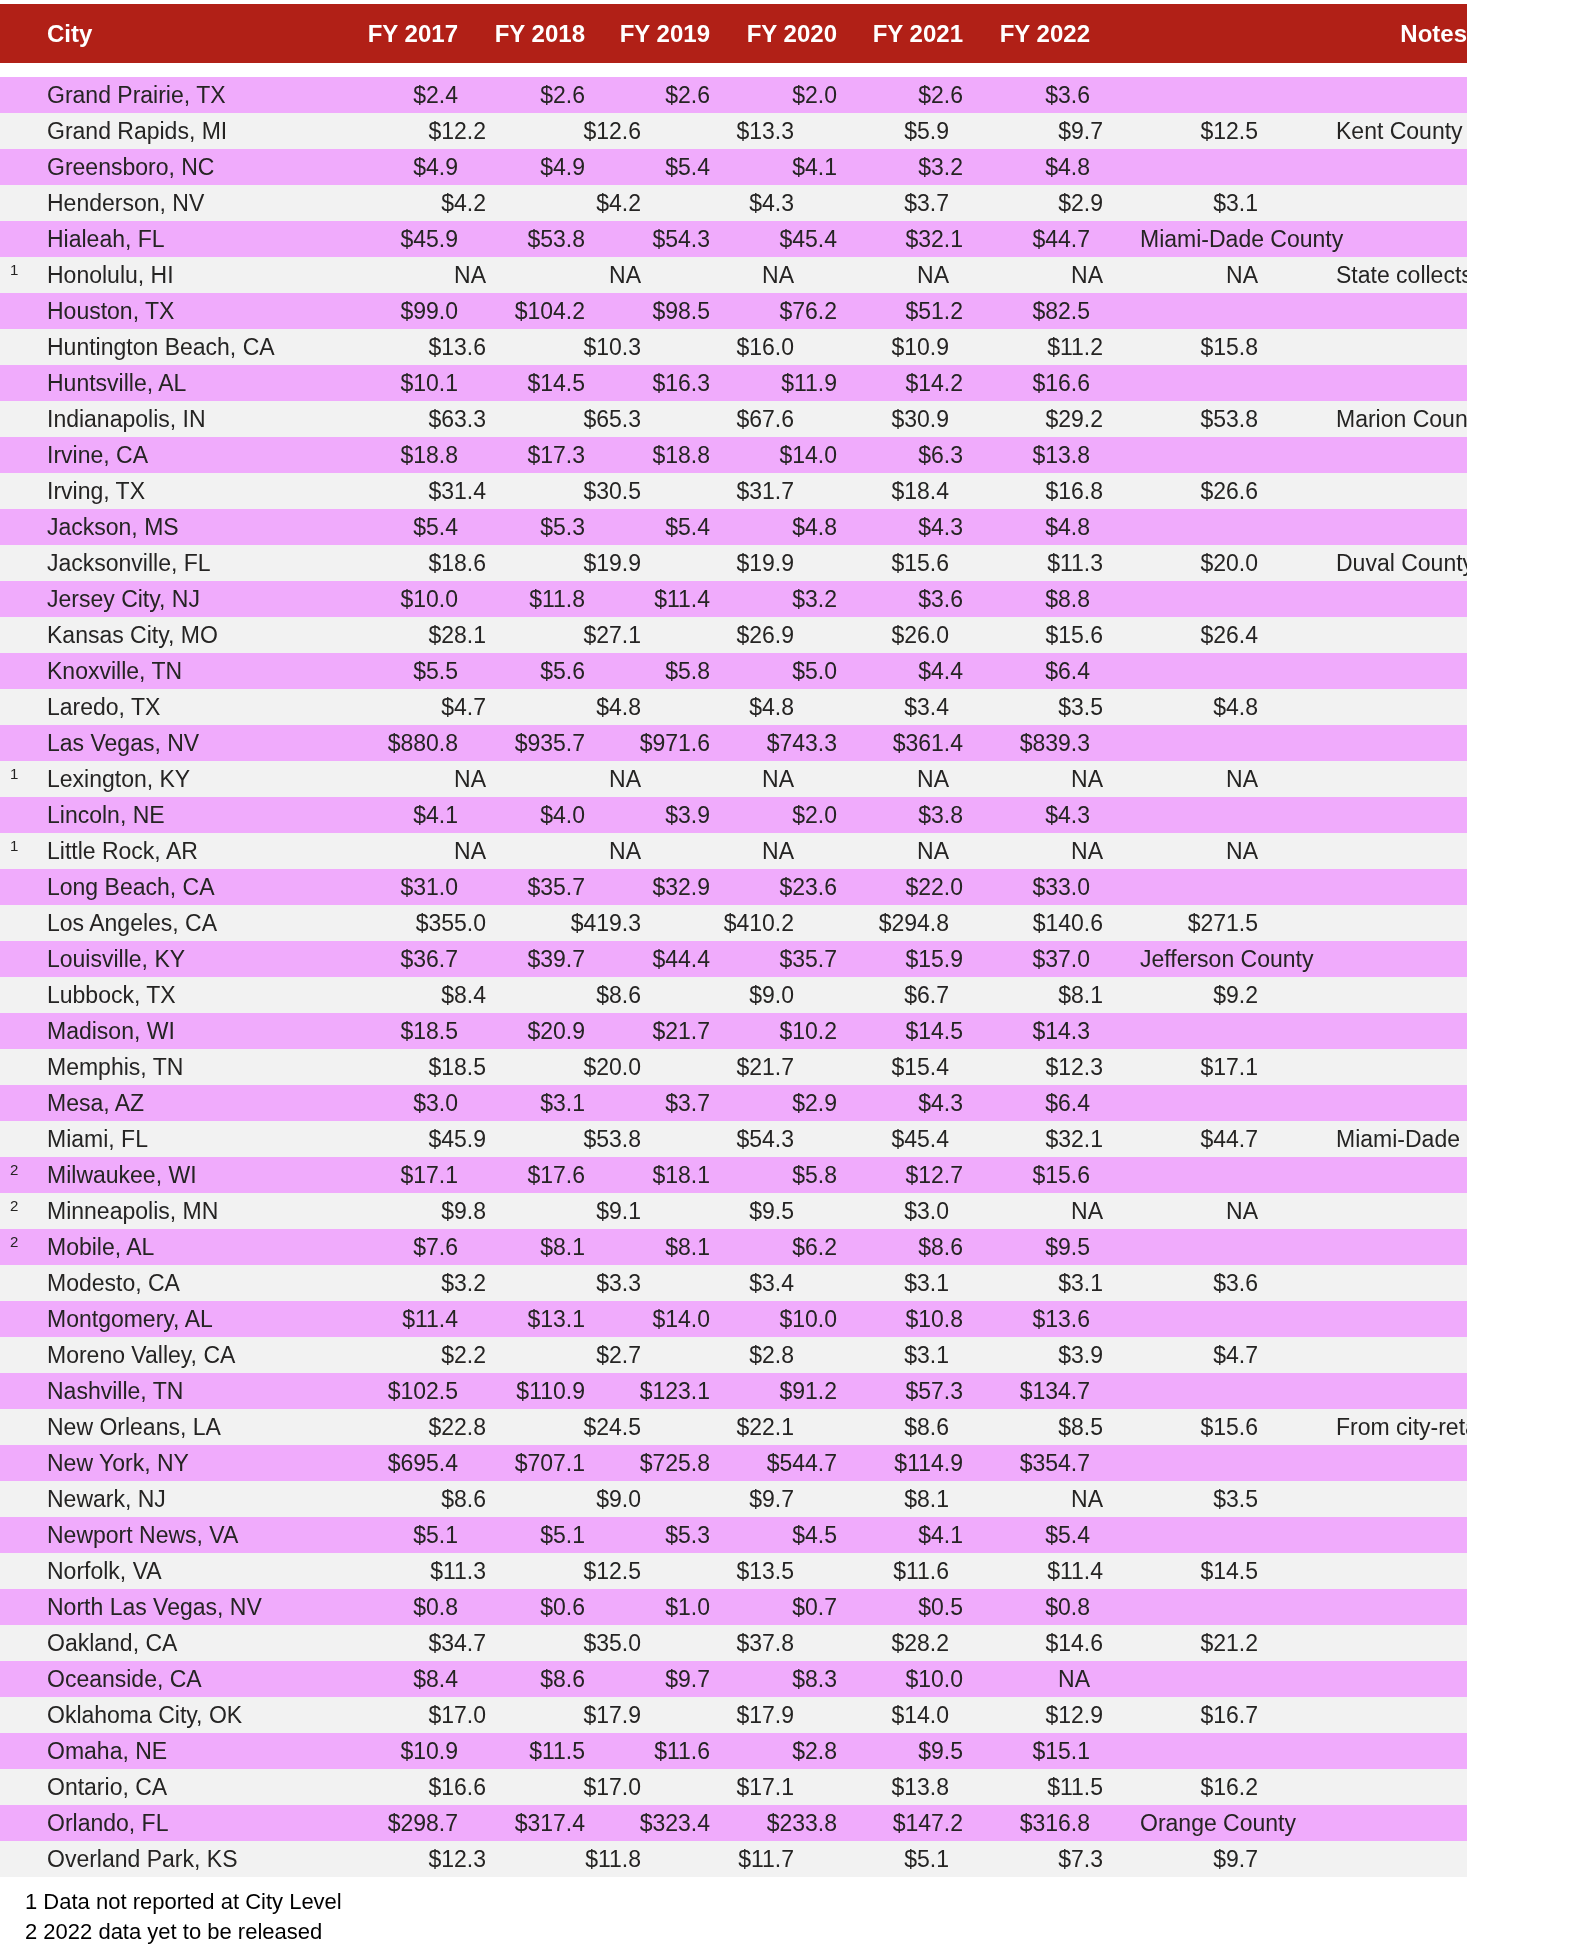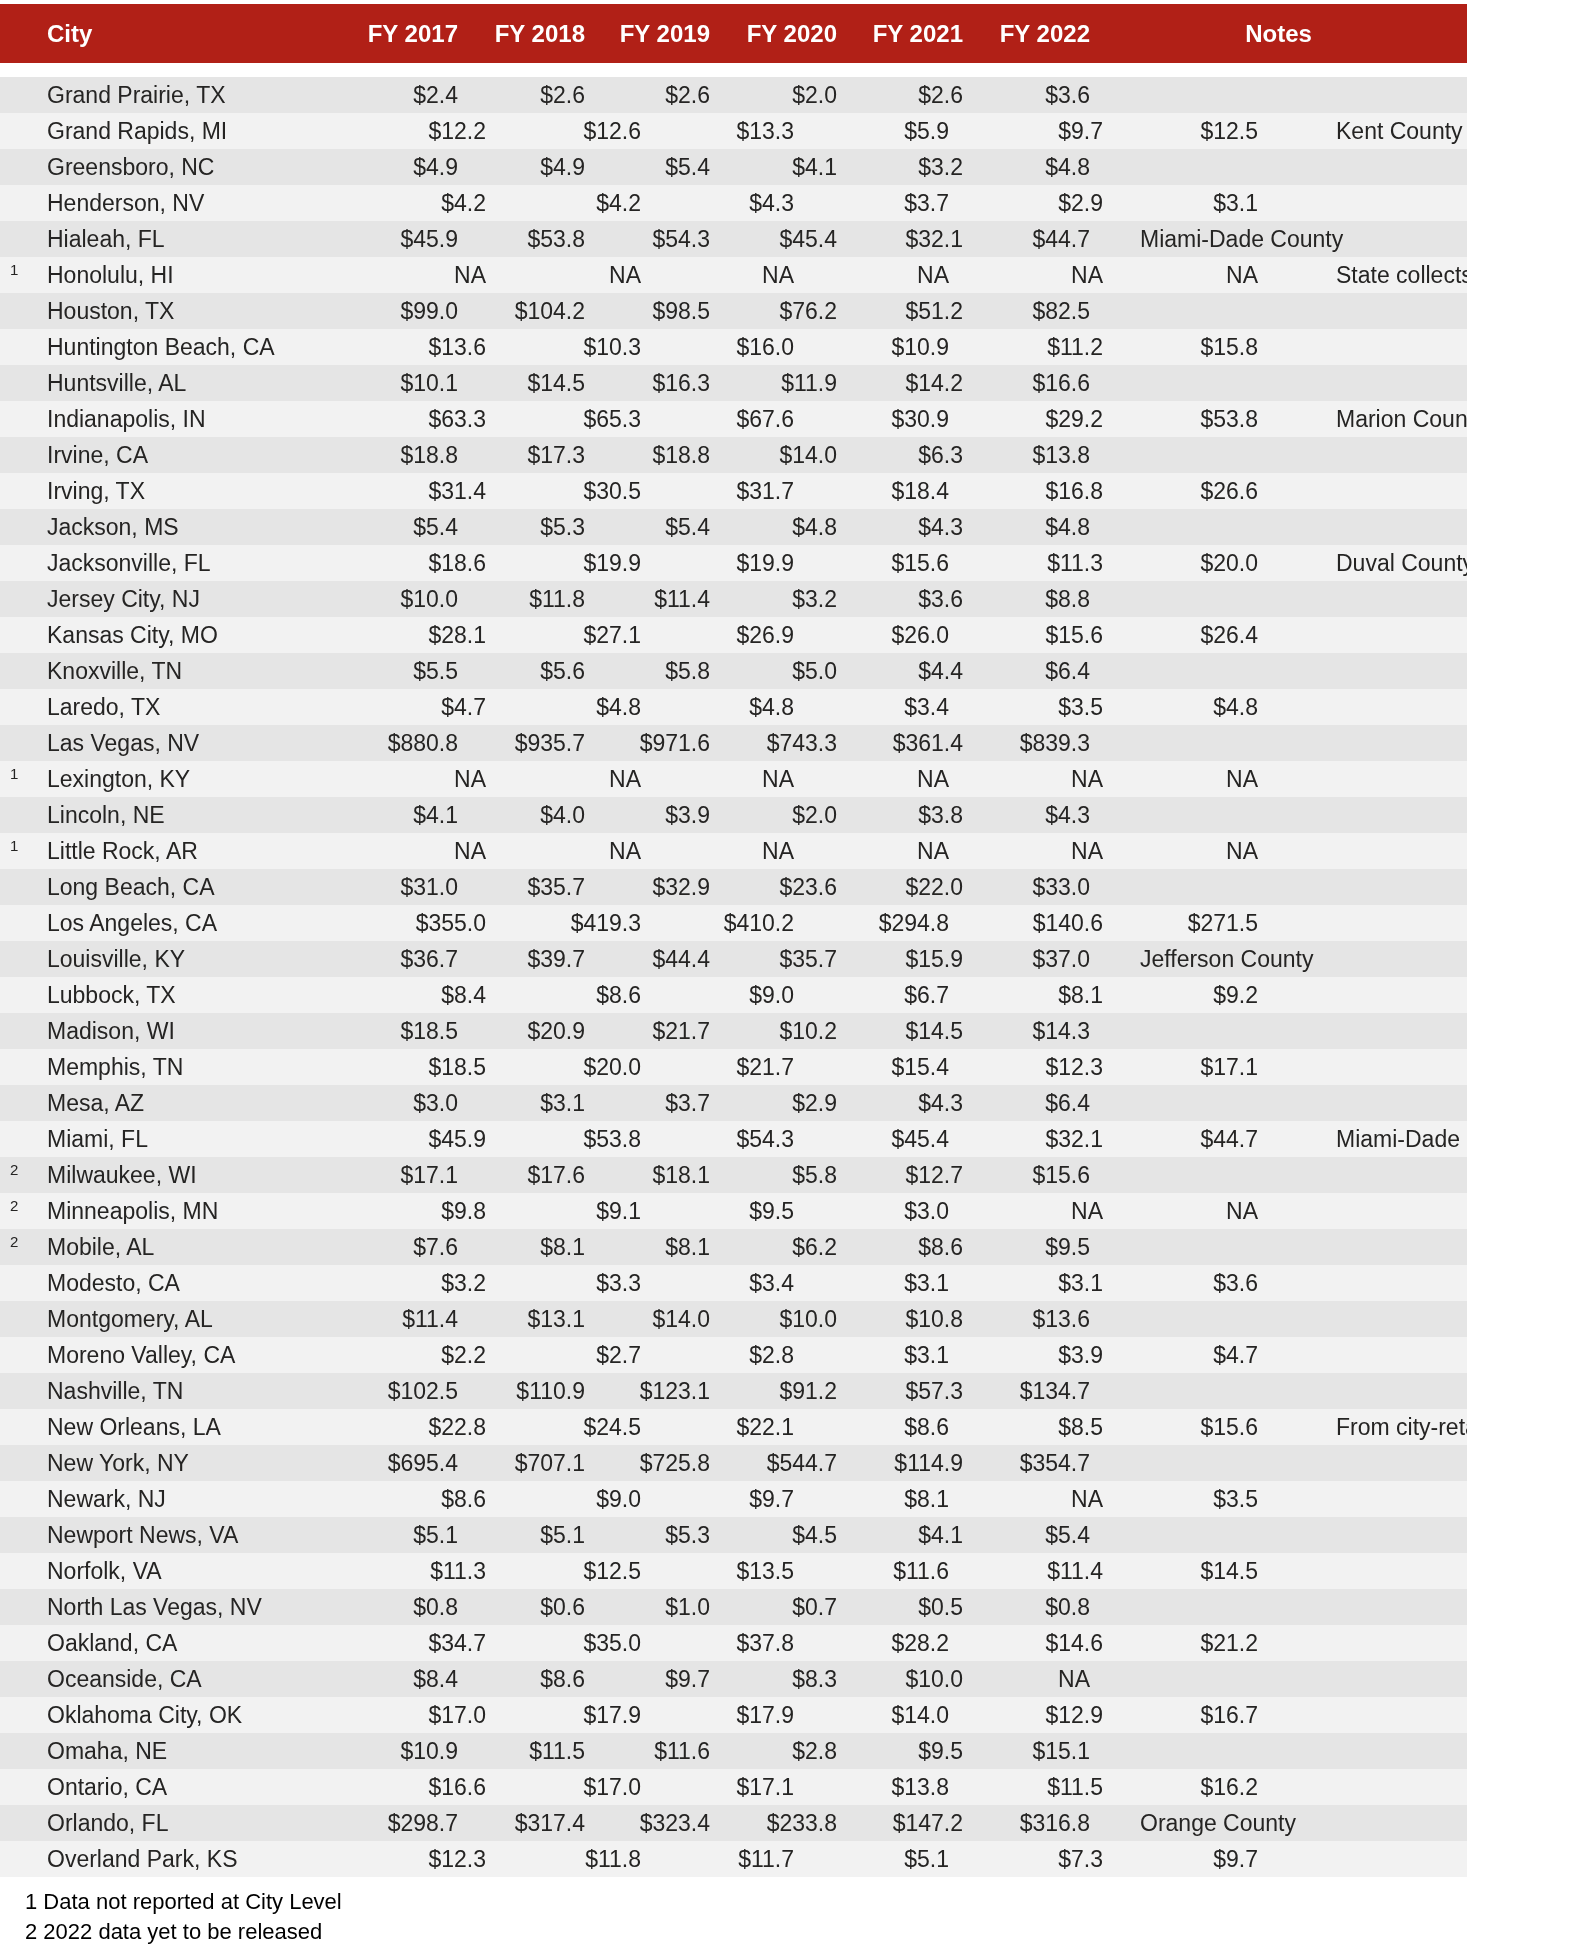--- a/index.html
+++ b/index.html
@@ -25,39 +25,39 @@
     height: 59px;
     background: var(--header-bg, #B12017);
     color: var(--header-text, #ffffff);
     font-weight: bold;
     font-size: 24px;
     margin-bottom: 14px;
   }
   .body-row {
     height: 36px;
     font-size: 23px;
-    background: #e5e5e5;
+    background: #f0abfc;
   }
   .body-row.alt {
     background: var(--alt-row-bg, #F2F2F2);
     gap: 28px;
   }
   .cell { white-space: nowrap; overflow: hidden; }
   .cell.city {
     padding-left: 47px;
     position: relative;
   }
   .cell.num {
     text-align: right;
   }
   .cell.notes {
     padding-left: 50px;
   }
   .header-row .cell.notes {
-    text-align: center;
+    text-align: right;
     padding-left: 0;
   }
   .sup-marker {
     position: absolute;
     left: 10px;
     top: -1px;
     font-size: 15px;
     line-height: 18px;
     color: #252423;
   }

